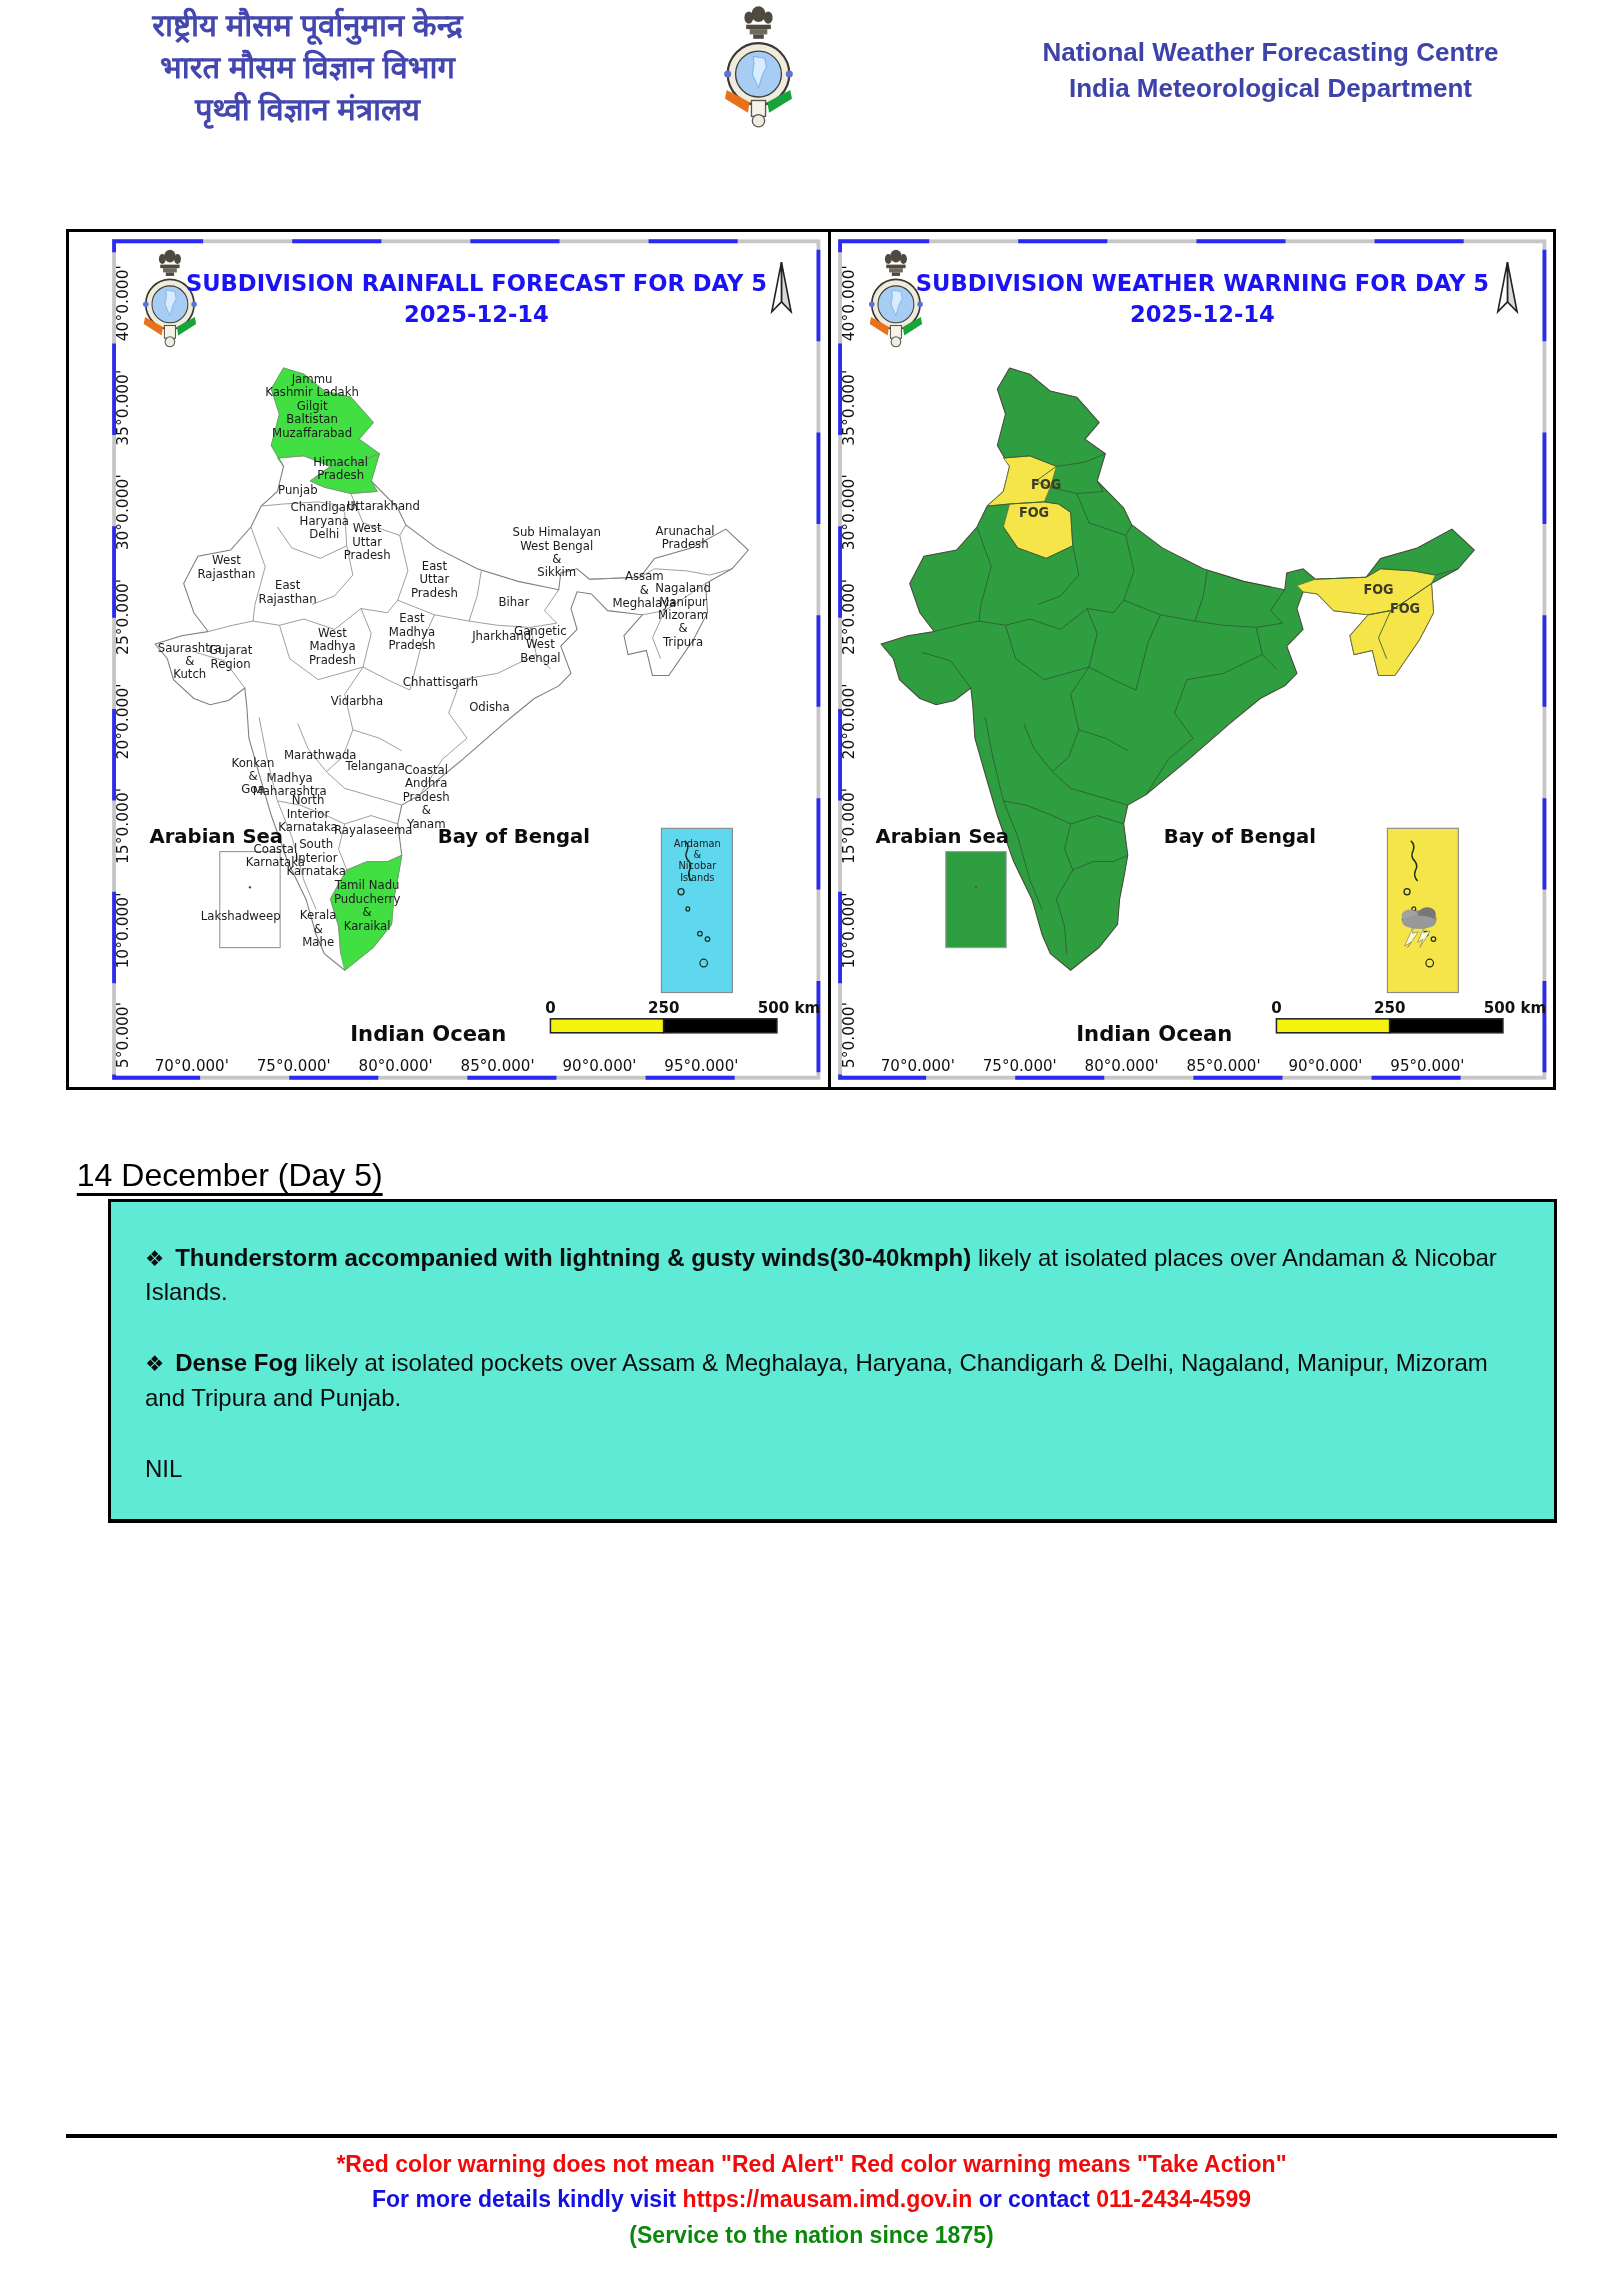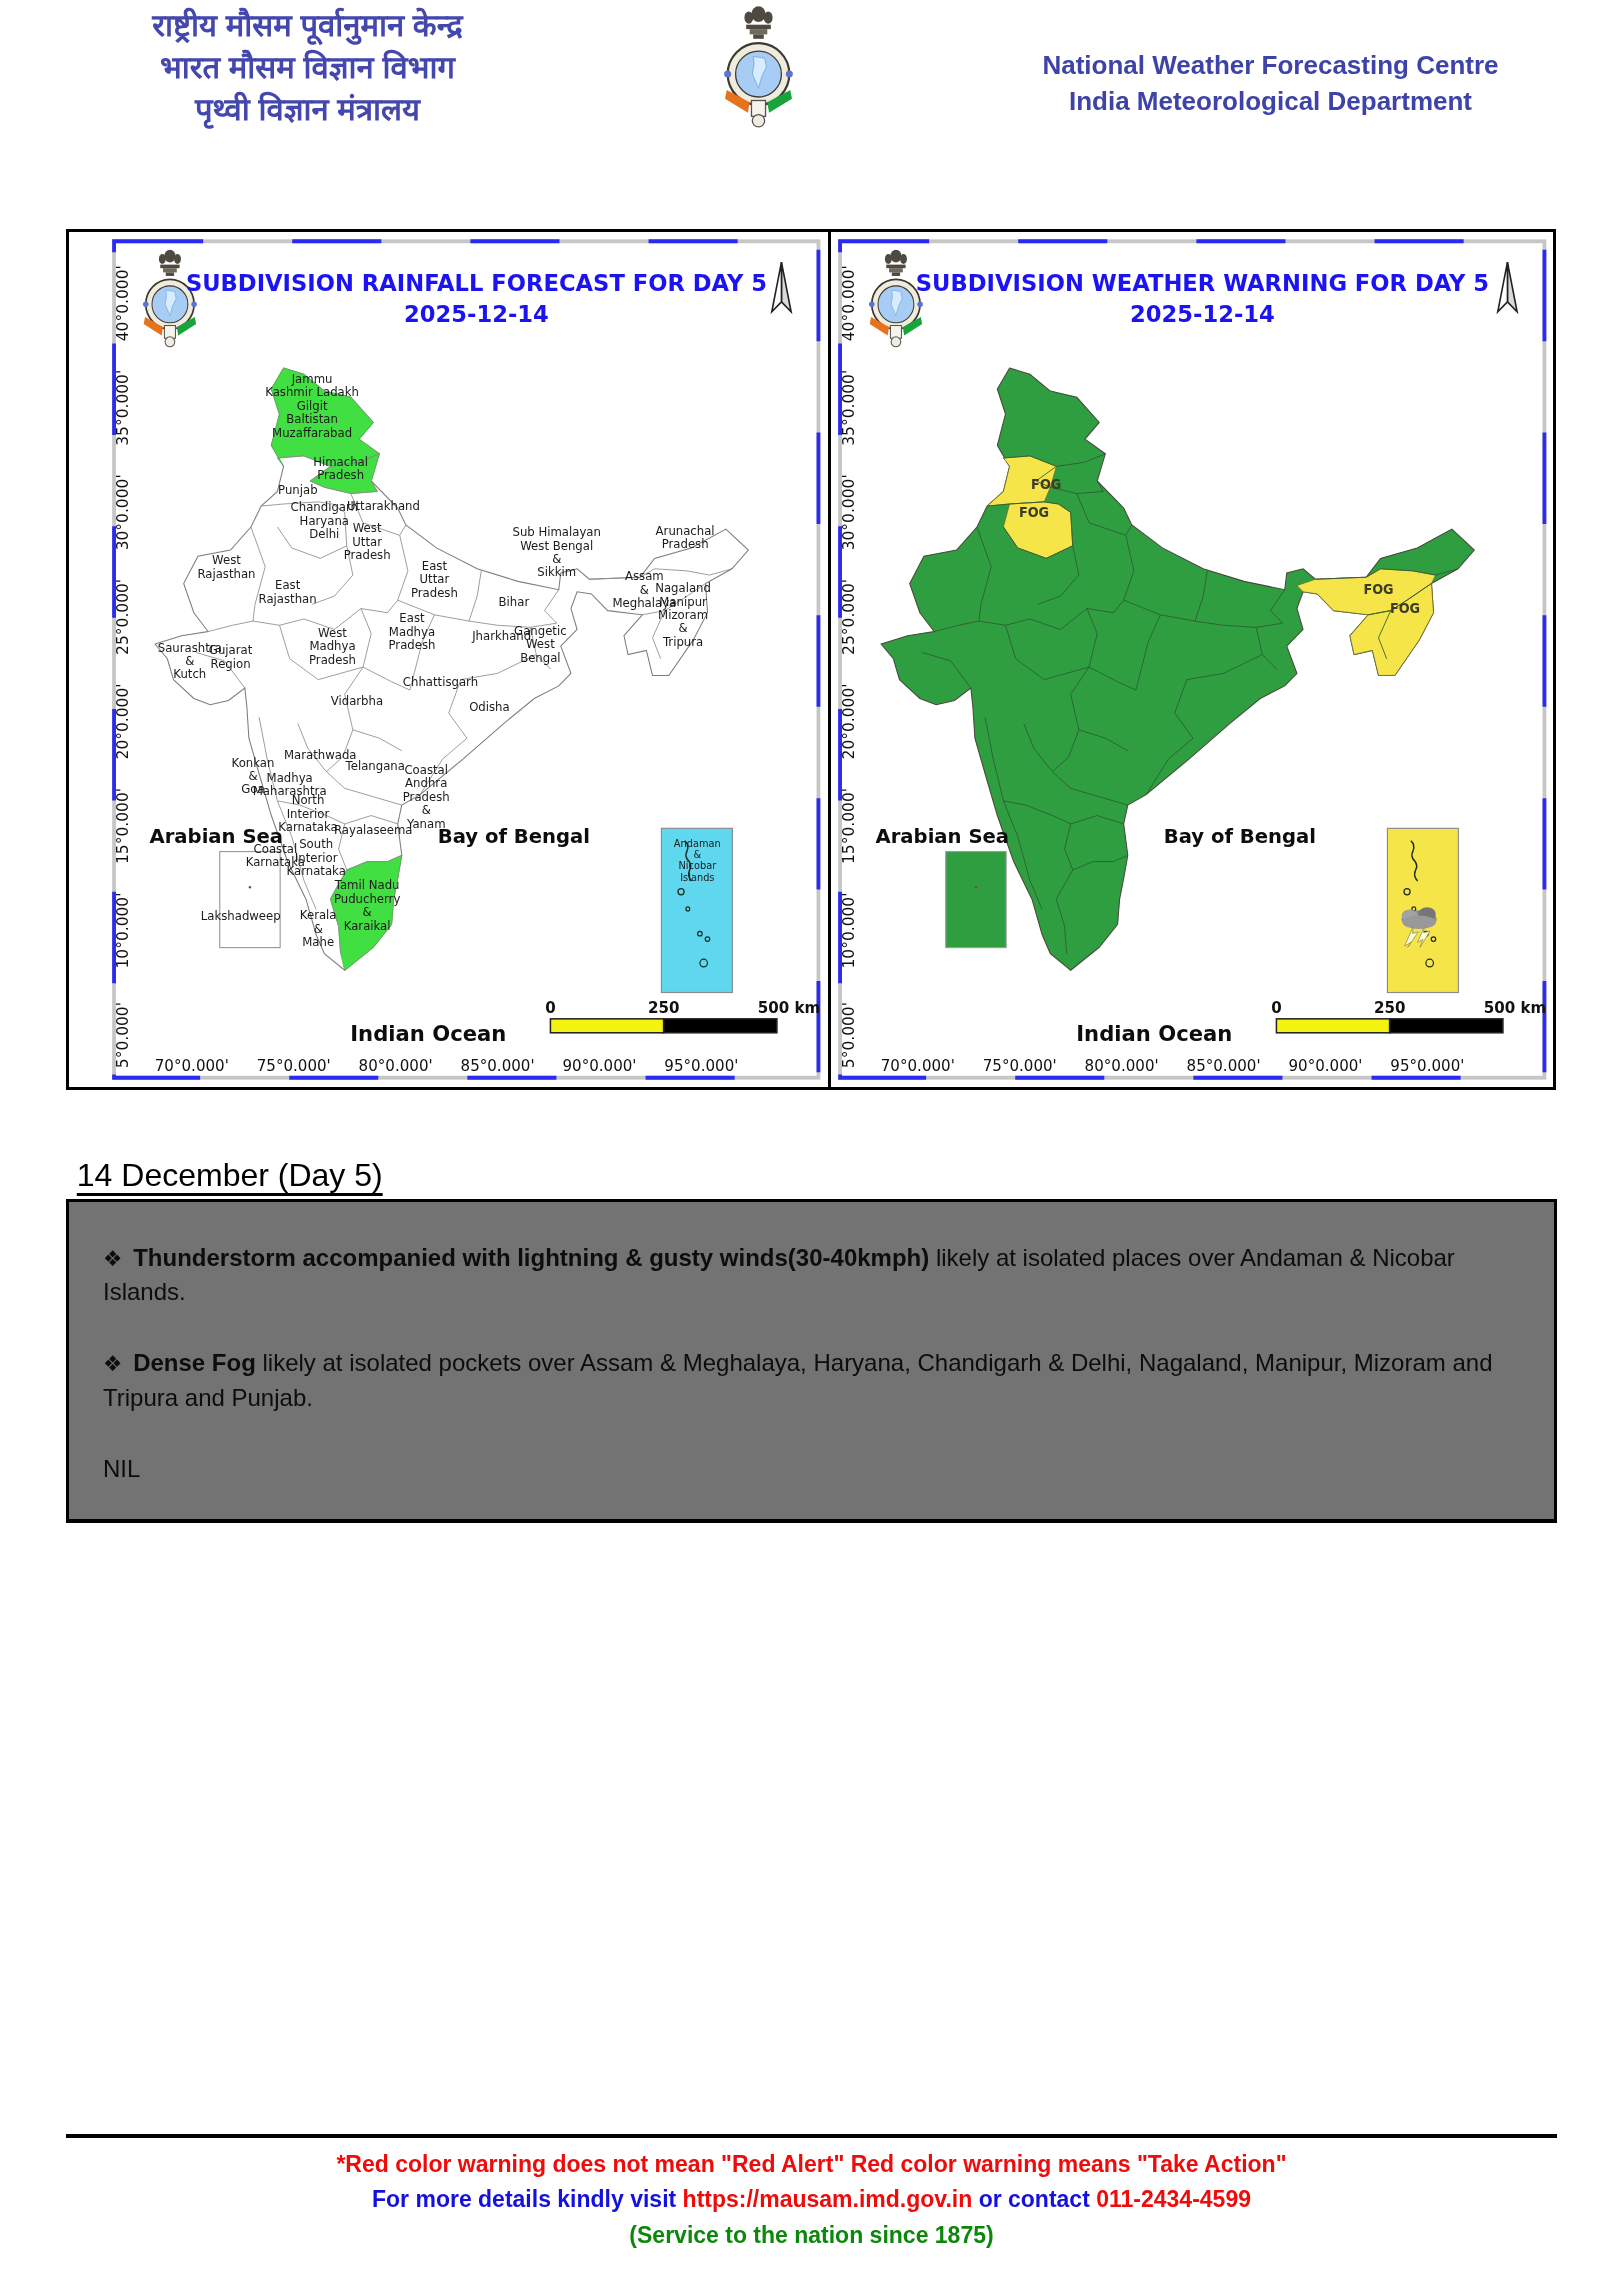--- a/index.html
+++ b/index.html
@@ -1,41 +1,41 @@
 <!DOCTYPE html>
 <html style="font-size:12.4px"><head>
 <meta charset="utf-8">
 <style>
   html,body{margin:0;padding:0;background:#fff;}
   .page{position:relative;width:1624px;height:2295px;background:#fff;
         font-family:"Liberation Sans",sans-serif;overflow:hidden;}
 
   
   .header{position:absolute;top:4.6px;left:68px;width:1504px;display:flex;
-          justify-content:space-between;align-items:center;}
+          justify-content:space-between;align-items:flex-start;}
   .hindi-block{width:479px;text-align:center;font-weight:bold;font-size:31px;
                line-height:42px;color:#4347ae;}
   .logo-center{width:116px;text-align:center;}
   .english-block{width:603px;text-align:center;font-weight:bold;font-size:26px;
                  line-height:36px;color:#3d43a8;margin-top:29px;}
 
   
   .maps-outer{position:absolute;top:229px;left:66px;width:1490px;height:861px;
               border:3.1px solid #000;display:flex;box-sizing:border-box;background:#fff;padding-left:36px;}
   .panel{position:relative;flex:1 1 0;}
   .panel.left{border-right:3.1px solid #000;}
   .map-svg{position:absolute;left:0;top:0;width:100%;height:100%;}
 
   
   .section{position:absolute;top:1157px;left:66px;width:1491px;box-sizing:border-box;}
   .day-heading{display:inline-block;margin:0 0 4.6px 10.8px;font-size:32px;font-weight:normal;
                color:#000;text-decoration:underline;text-decoration-thickness:3.1px;
                text-underline-offset:7px;}
   .warn-box{border:3.1px solid #000;border-bottom-width:4.6px;padding:39px 34px 32px 34px;
-            min-height:209px;font-size:24px;line-height:1.45;color:#0d0d0d;background:#737373;}
+            min-height:209px;font-size:24px;line-height:1.45;color:#0d0d0d;background:#5eead4;margin-left:42px;}
   .warn-box p{margin:0;}
   .warn-box p + p{margin-top:36px;}
   .marker{margin-right:10.8px;font-size:21.6px;}
   .nil-line{margin-top:43px;}
 
   
   .footer{position:absolute;top:2134px;left:66px;width:1491px;text-align:center;
           font-weight:bold;}
   .footer-rule{border-top:4.6px solid #000;height:0;margin-bottom:10.8px;}
   .f-line{font-size:23px;line-height:31px;margin:4.6px 0;}

